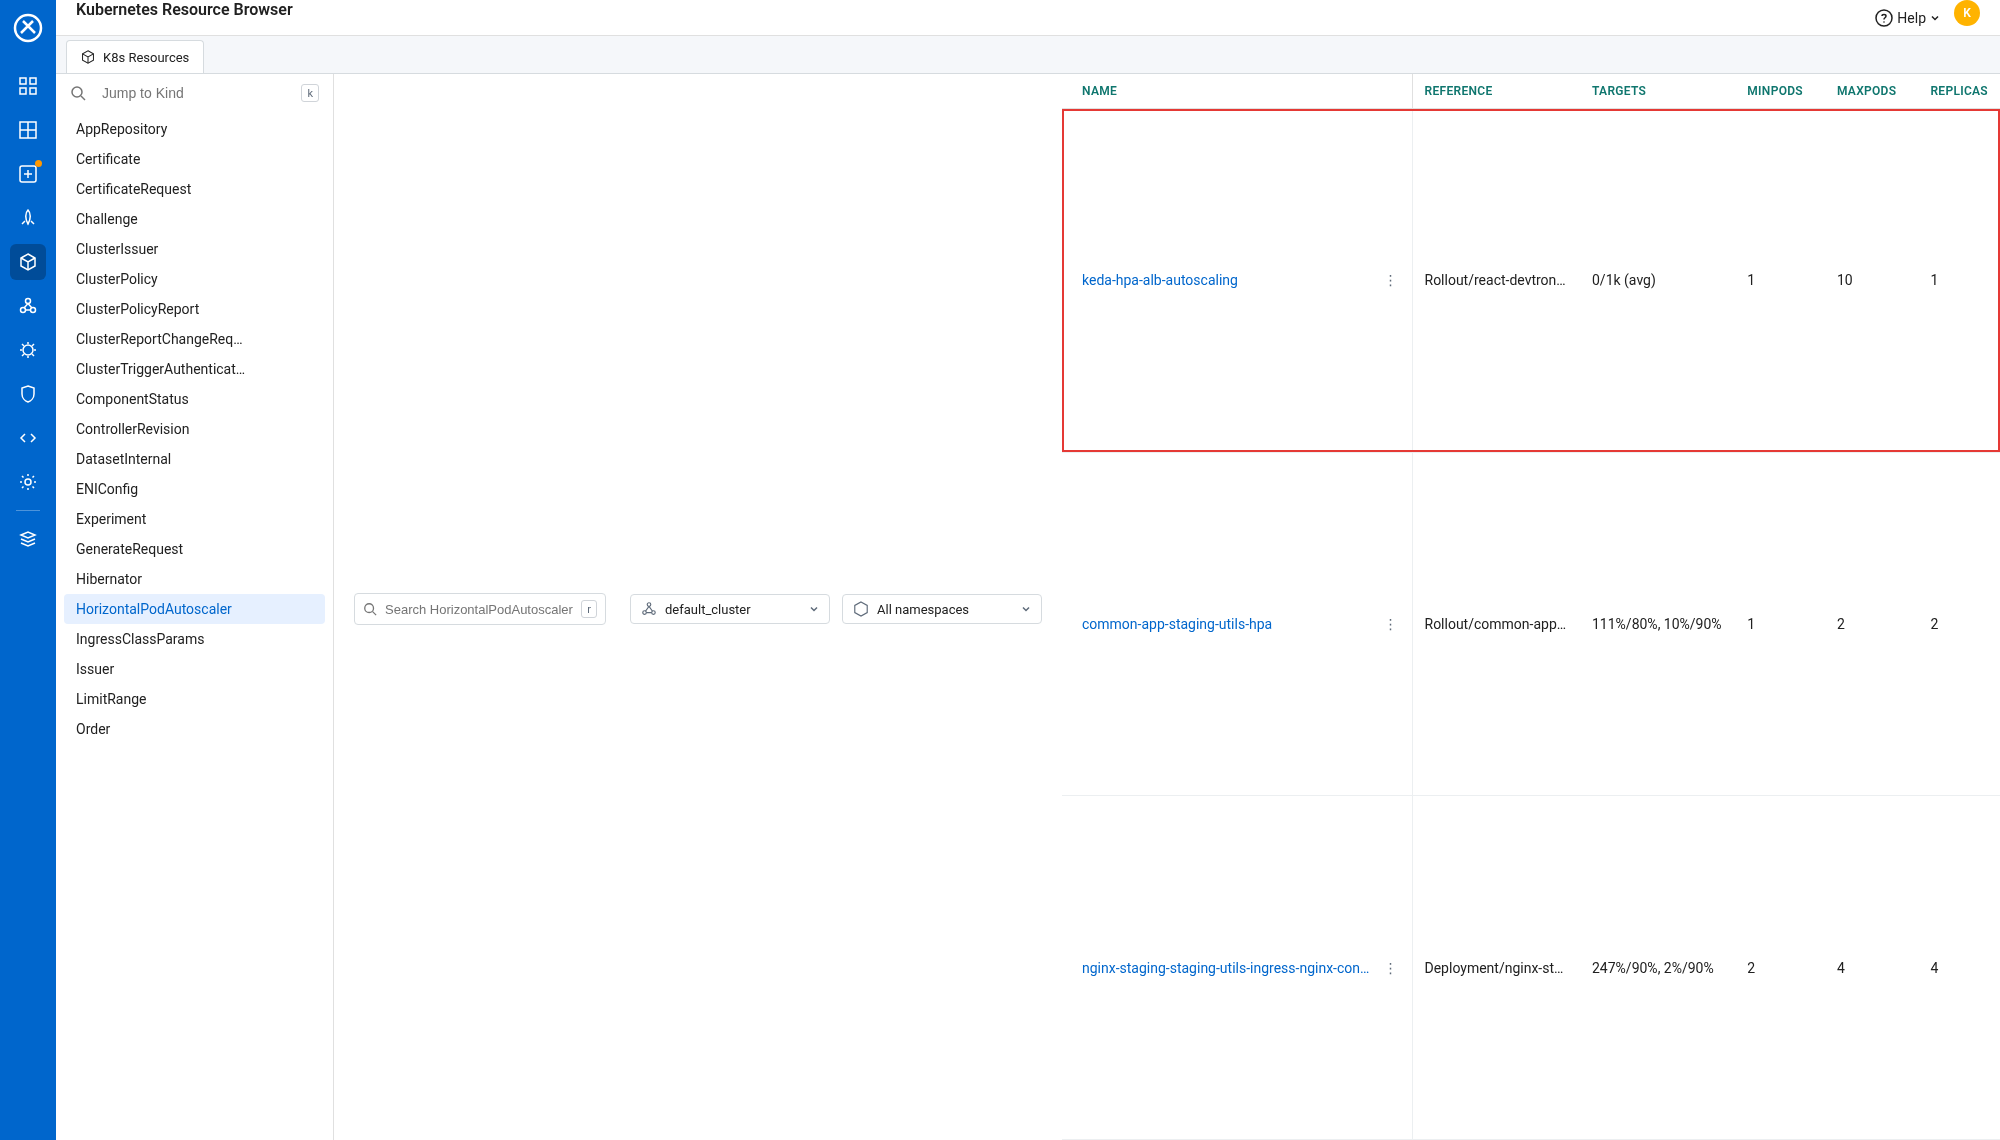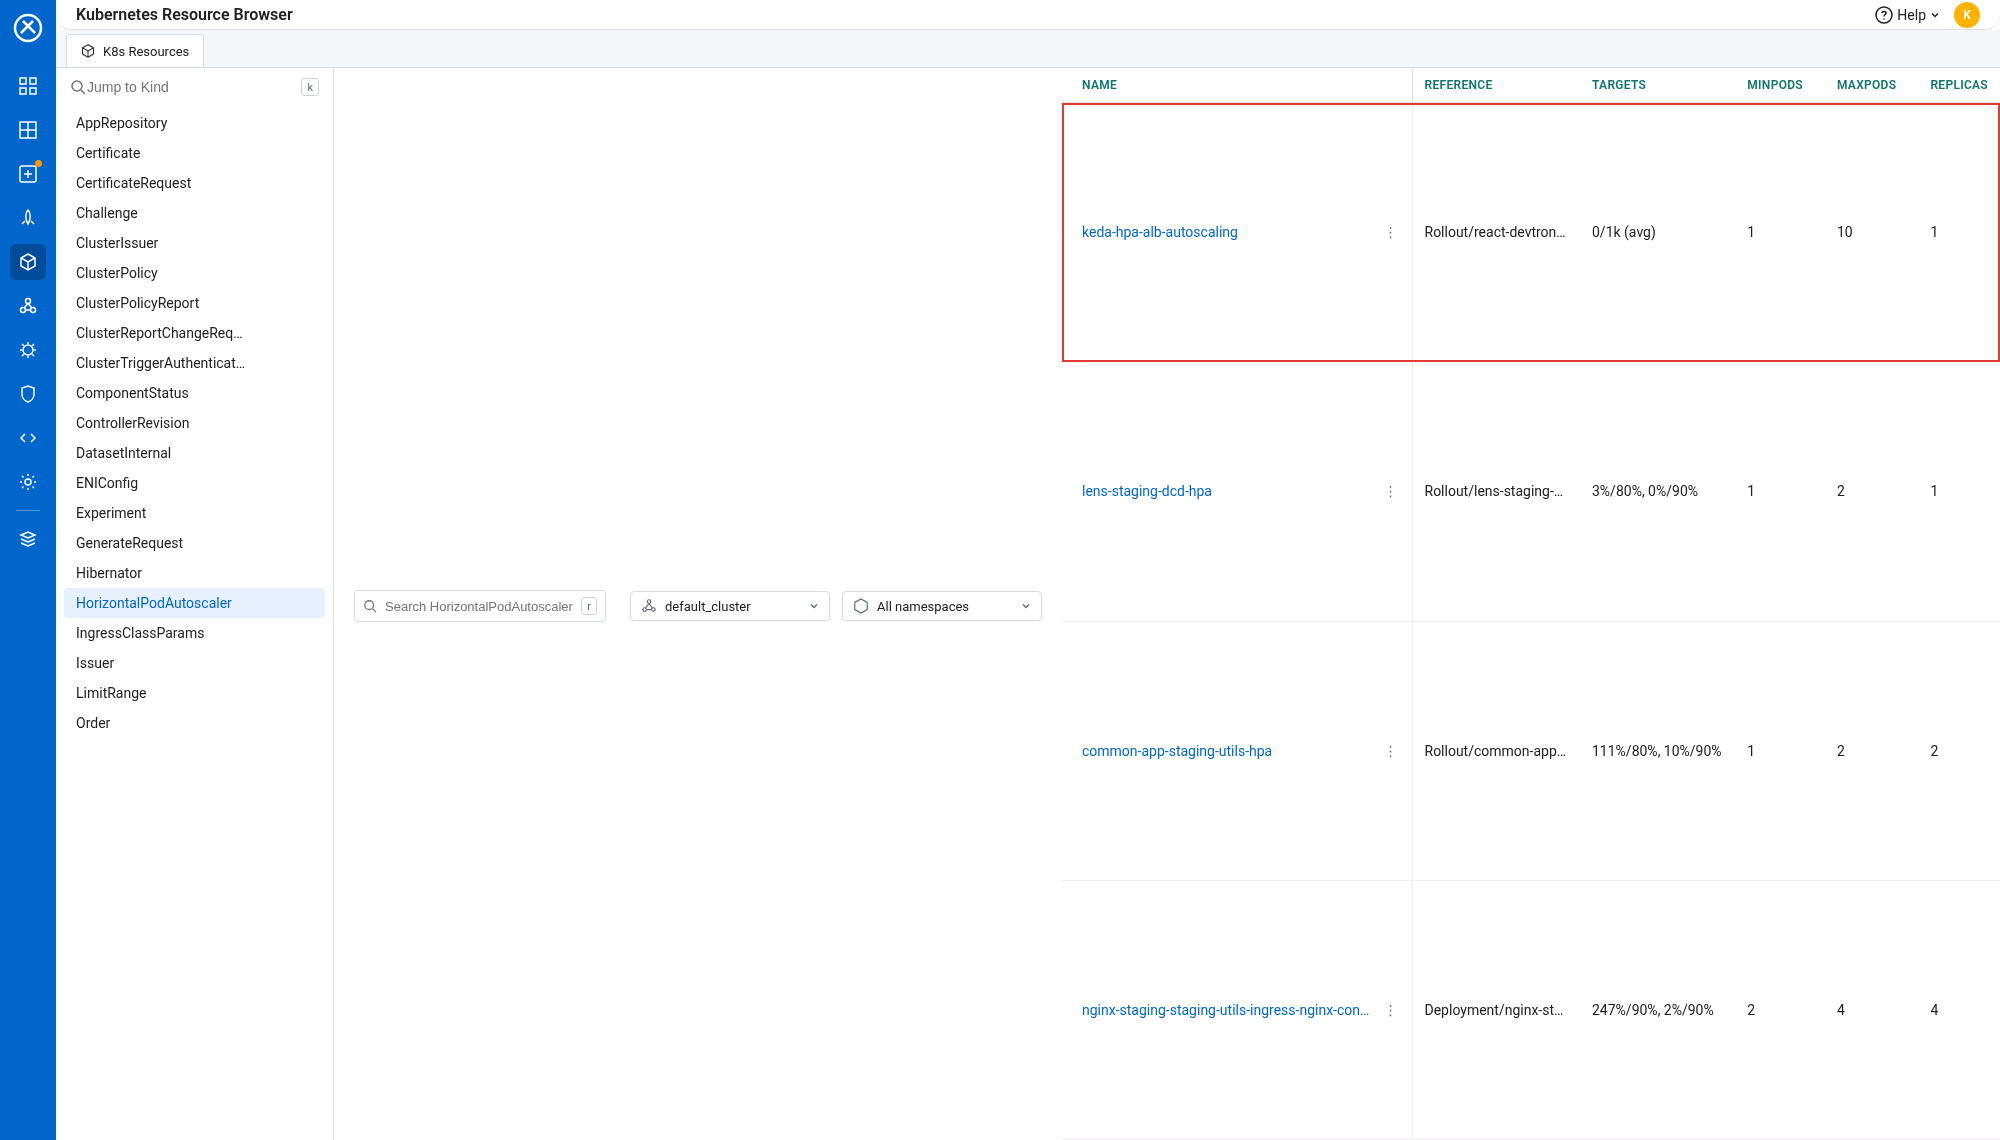--- a/index.html
+++ b/index.html
@@ -12,41 +12,41 @@
 .rail-item { width: 36px; height: 36px; display: flex; align-items: center; justify-content: center; margin: 4px 0; border-radius: 6px; cursor: pointer; position: relative; }
 .rail-item.active { background: rgba(0,0,0,0.25); }
 .rail-item svg { stroke: #fff; fill: none; stroke-width: 1.5; }
 .rail-divider { width: 24px; height: 1px; background: rgba(255,255,255,0.3); margin: 6px 0; }
 .rail-badge { position: absolute; top: 4px; right: 4px; width: 7px; height: 7px; background: #ff9800; border-radius: 50%; }
 
 
 .main { flex: 1; display: flex; flex-direction: column; min-width: 0; }
 
 
-.header { height: 30px; display: flex; align-items: center; padding: 0 20px; border-bottom: 1px solid #e0e0e0; border-radius: 17px; }
+.header { height: 36px; display: flex; padding: 0 20px; border-bottom: 1px solid #e0e0e0; }
 .header-title { font-size: 16px; font-weight: 600; }
 .header-spacer { flex: 1; }
 .help-btn { display: flex; align-items: center; gap: 4px; cursor: pointer; font-size: 14px; margin-right: 14px; }
 .avatar { width: 26px; height: 26px; background: #ffb300; color: #fff; border-radius: 50%; display:flex; align-items:center; justify-content:center; font-weight:600; font-size:12px;}
 
 
 .tabstrip { height: 38px; background: #f5f7fa; border-bottom: 1px solid #d6dbdf; display: flex; align-items: stretch; padding-left: 10px; }
 .tab { display: flex; align-items: center; gap: 8px; padding: 12px 14px; background: #fff; border: 1px solid #d6dbdf; border-bottom: none; border-top-left-radius: 4px; border-top-right-radius: 4px; margin-top: 4px; font-size: 13px; cursor:pointer;}
 .tabstrip-spacer { flex:1; }
 .tabstrip-actions { display:flex; align-items:center; gap: 14px; padding: 0 16px; font-size: 13px;}
 .create-btn { color: #0066cc; font-weight: 600; cursor: pointer; display:flex; align-items:center; gap:4px;}
 .sync-status { color: #5f6b7a; display:flex; align-items:center; gap:8px;}
 .tabstrip-divider { width:1px; height:20px; background:#d6dbdf; }
 
 
 .content { flex:1; display:flex; min-height:0; }
 
 
 .kinds-panel { width: 278px; border-right: 1px solid #e0e0e0; display:flex; flex-direction: column; }
-.jump-row { padding: 10px 14px 8px 14px; display:flex; align-items:center; gap:1px; }
+.jump-row { padding: 10px 14px 8px 14px; display:flex; align-items:center; gap:16px; }
 .jump-icon { color:#757575; }
 .jump-input { flex:1; border:none; outline:none; font-size:14px; color:#757575; }
 .kbd { border:1px solid #d0d4d9; border-radius:3px; padding:0 5px; font-size:11px; color:#5f6b7a; background:#fff; height:18px; display:flex; align-items:center;}
 .kinds-list { flex:1; overflow-y:auto; padding: 4px 8px 12px 8px; }
 .kind-item { padding: 7px 12px; font-size: 14px; color:#212121; cursor:pointer; border-radius:4px; white-space:nowrap; overflow:hidden; text-overflow:ellipsis;}
 .kind-item.active { background:#e6f0ff; color:#0066cc; }
 
 
 .table-area { flex:1; display:flex; flex-direction:row; min-width:0; padding: 0;}
 .filter-row { display:flex; align-items:center; gap:12px; padding: 14px 20px 10px 20px; }
@@ -295,33 +295,20 @@
               </td>
     <td class="col-ref">Rollout/react-devtron-…</td>
     <td class="col-targets">0/1k (avg)</td>
     <td class="col-minpods">1</td>
     <td class="col-maxpods">10</td>
     <td class="col-replicas">1</td>
             </tr>
             <tr>
     <td class="col-name">
                 <div class="name-cell">
-                  <span class="link name-text">lens-staging-dcd-hpa</span>
-                  <span class="kebab">⋮</span>
-                </div>
-              </td>
-    <td class="col-ref">Rollout/lens-staging-dcd</td>
-    <td class="col-targets">3%/80%, 0%/90%</td>
-    <td class="col-minpods">1</td>
-    <td class="col-maxpods">2</td>
-    <td class="col-replicas">1</td>
-            </tr>
-            <tr>
-    <td class="col-name">
-                <div class="name-cell">
                   <span class="link name-text">common-app-staging-utils-hpa</span>
                   <span class="kebab">⋮</span>
                 </div>
               </td>
     <td class="col-ref">Rollout/common-app-s…</td>
     <td class="col-targets">111%/80%, 10%/90%</td>
     <td class="col-minpods">1</td>
     <td class="col-maxpods">2</td>
     <td class="col-replicas">2</td>
             </tr>

